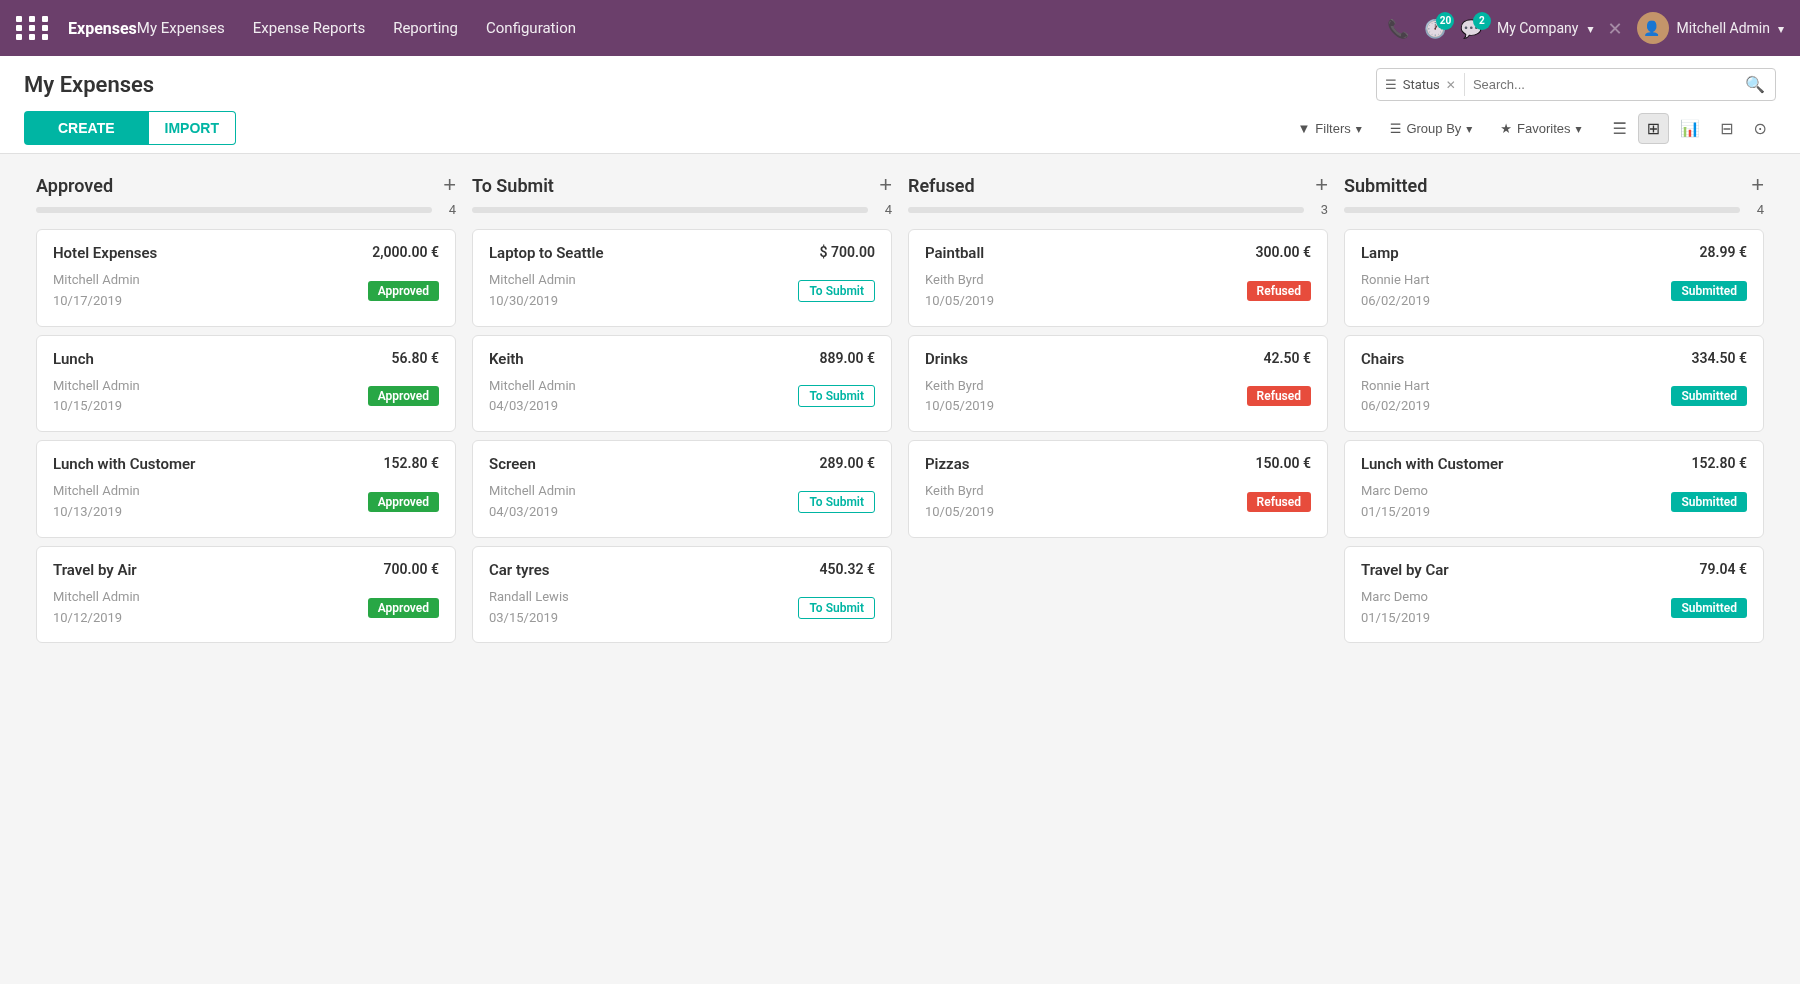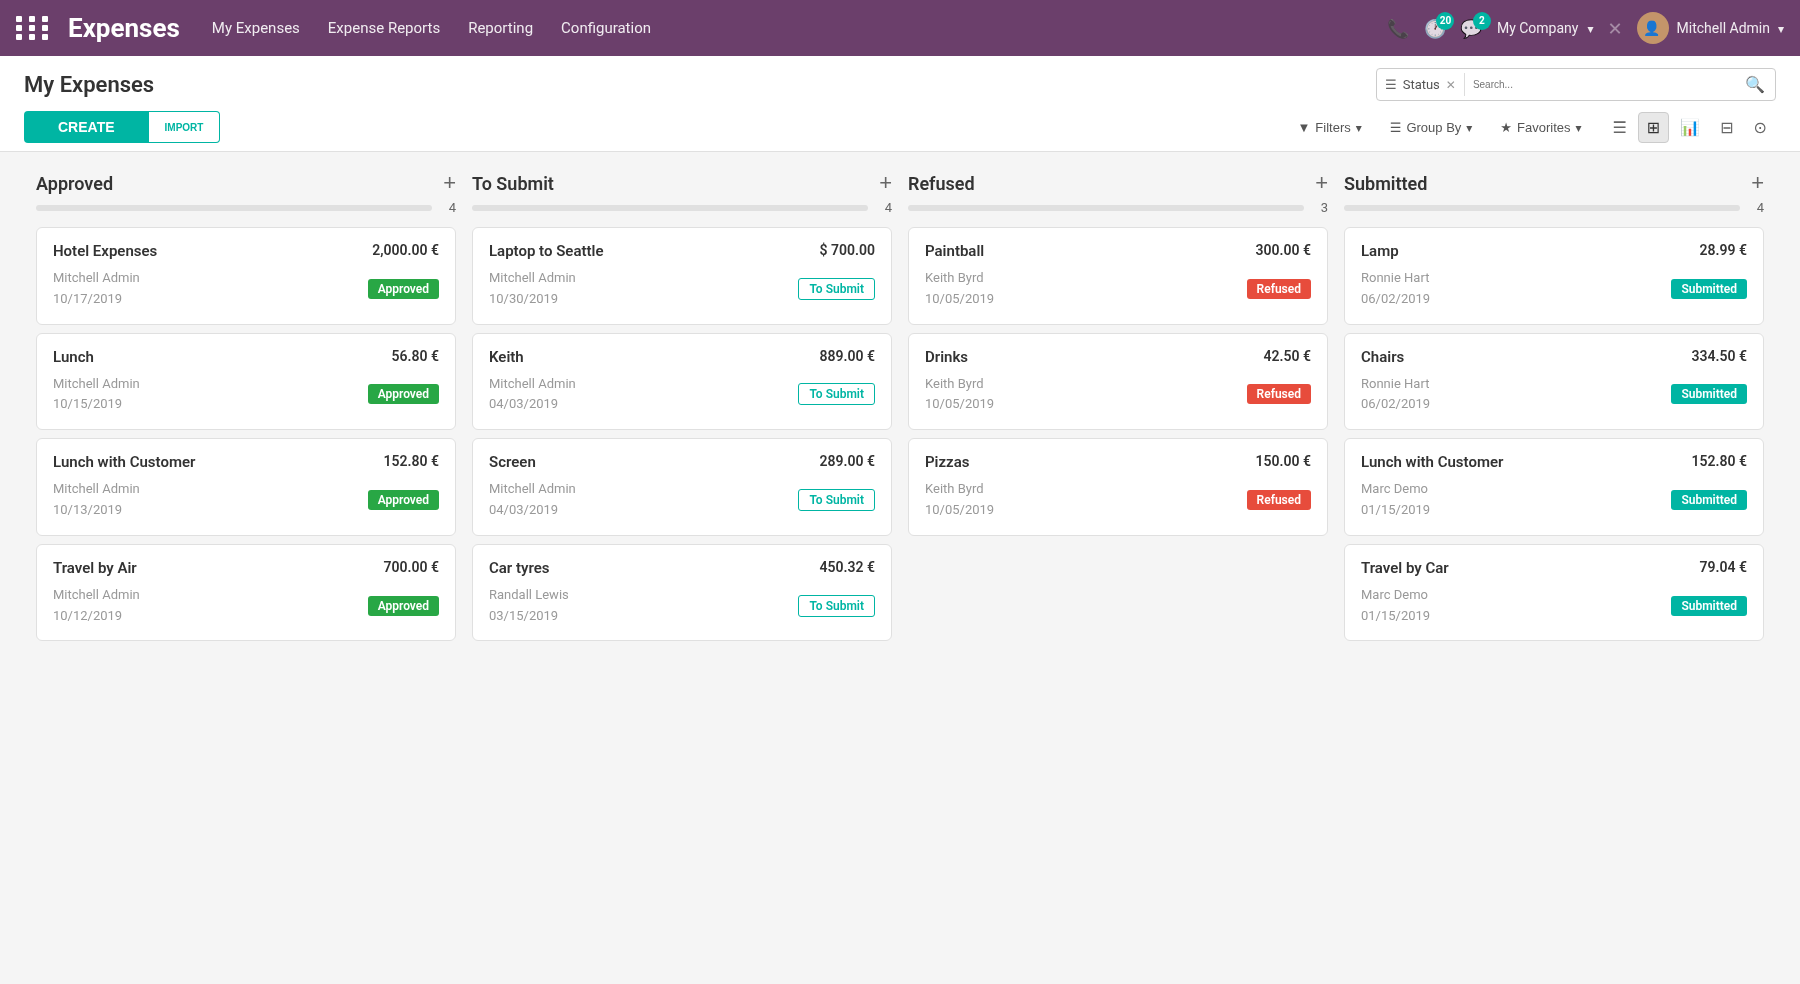--- a/index.html
+++ b/index.html
@@ -16,24 +16,23 @@
     }
     .topnav-grid {
       display: grid;
       grid-template-columns: repeat(3,10px);
       gap: 3px;
       margin-right: 16px;
       cursor: pointer;
     }
     .topnav-grid div { width: 6px; height: 6px; background: white; border-radius: 1px; }
     .topnav-brand {
-      font-size: 26px;
+      font-size: 16px;
       font-weight: 700;
       color: white;
-      margin-right: 32px;
       white-space: nowrap;
     }
     .topnav-menu {
       display: flex;
       gap: 28px;
       flex: 1;
     }
     .topnav-menu a {
       color: rgba(255,255,255,0.9);
       text-decoration: none;
@@ -141,21 +140,21 @@
     }
     .filter-tag-x {
       cursor: pointer;
       color: #999;
       font-size: 12px;
     }
     .search-input {
       border: none;
       outline: none;
       padding: 6px 8px;
-      font-size: 10px;
+      font-size: 13px;
       flex: 1;
       color: #999;
     }
     .search-btn {
       background: none;
       border: none;
       padding: 6px 10px;
       cursor: pointer;
       color: #666;
       font-size: 16px;
@@ -178,21 +177,21 @@
       font-size: 14px;
       font-weight: 600;
       cursor: pointer;
       border-radius: 4px 0 0 4px;
     }
     .btn-import {
       background: white;
       color: #00b5a3;
       border: 1px solid #00b5a3;
       padding: 8px 16px;
-      font-size: 10px;
+      font-size: 14px;
       font-weight: 600;
       cursor: pointer;
       border-radius: 0 4px 4px 0;
       border-left: none;
     }
     .toolbar-right {
       display: flex;
       align-items: center;
       gap: 16px;
     }

